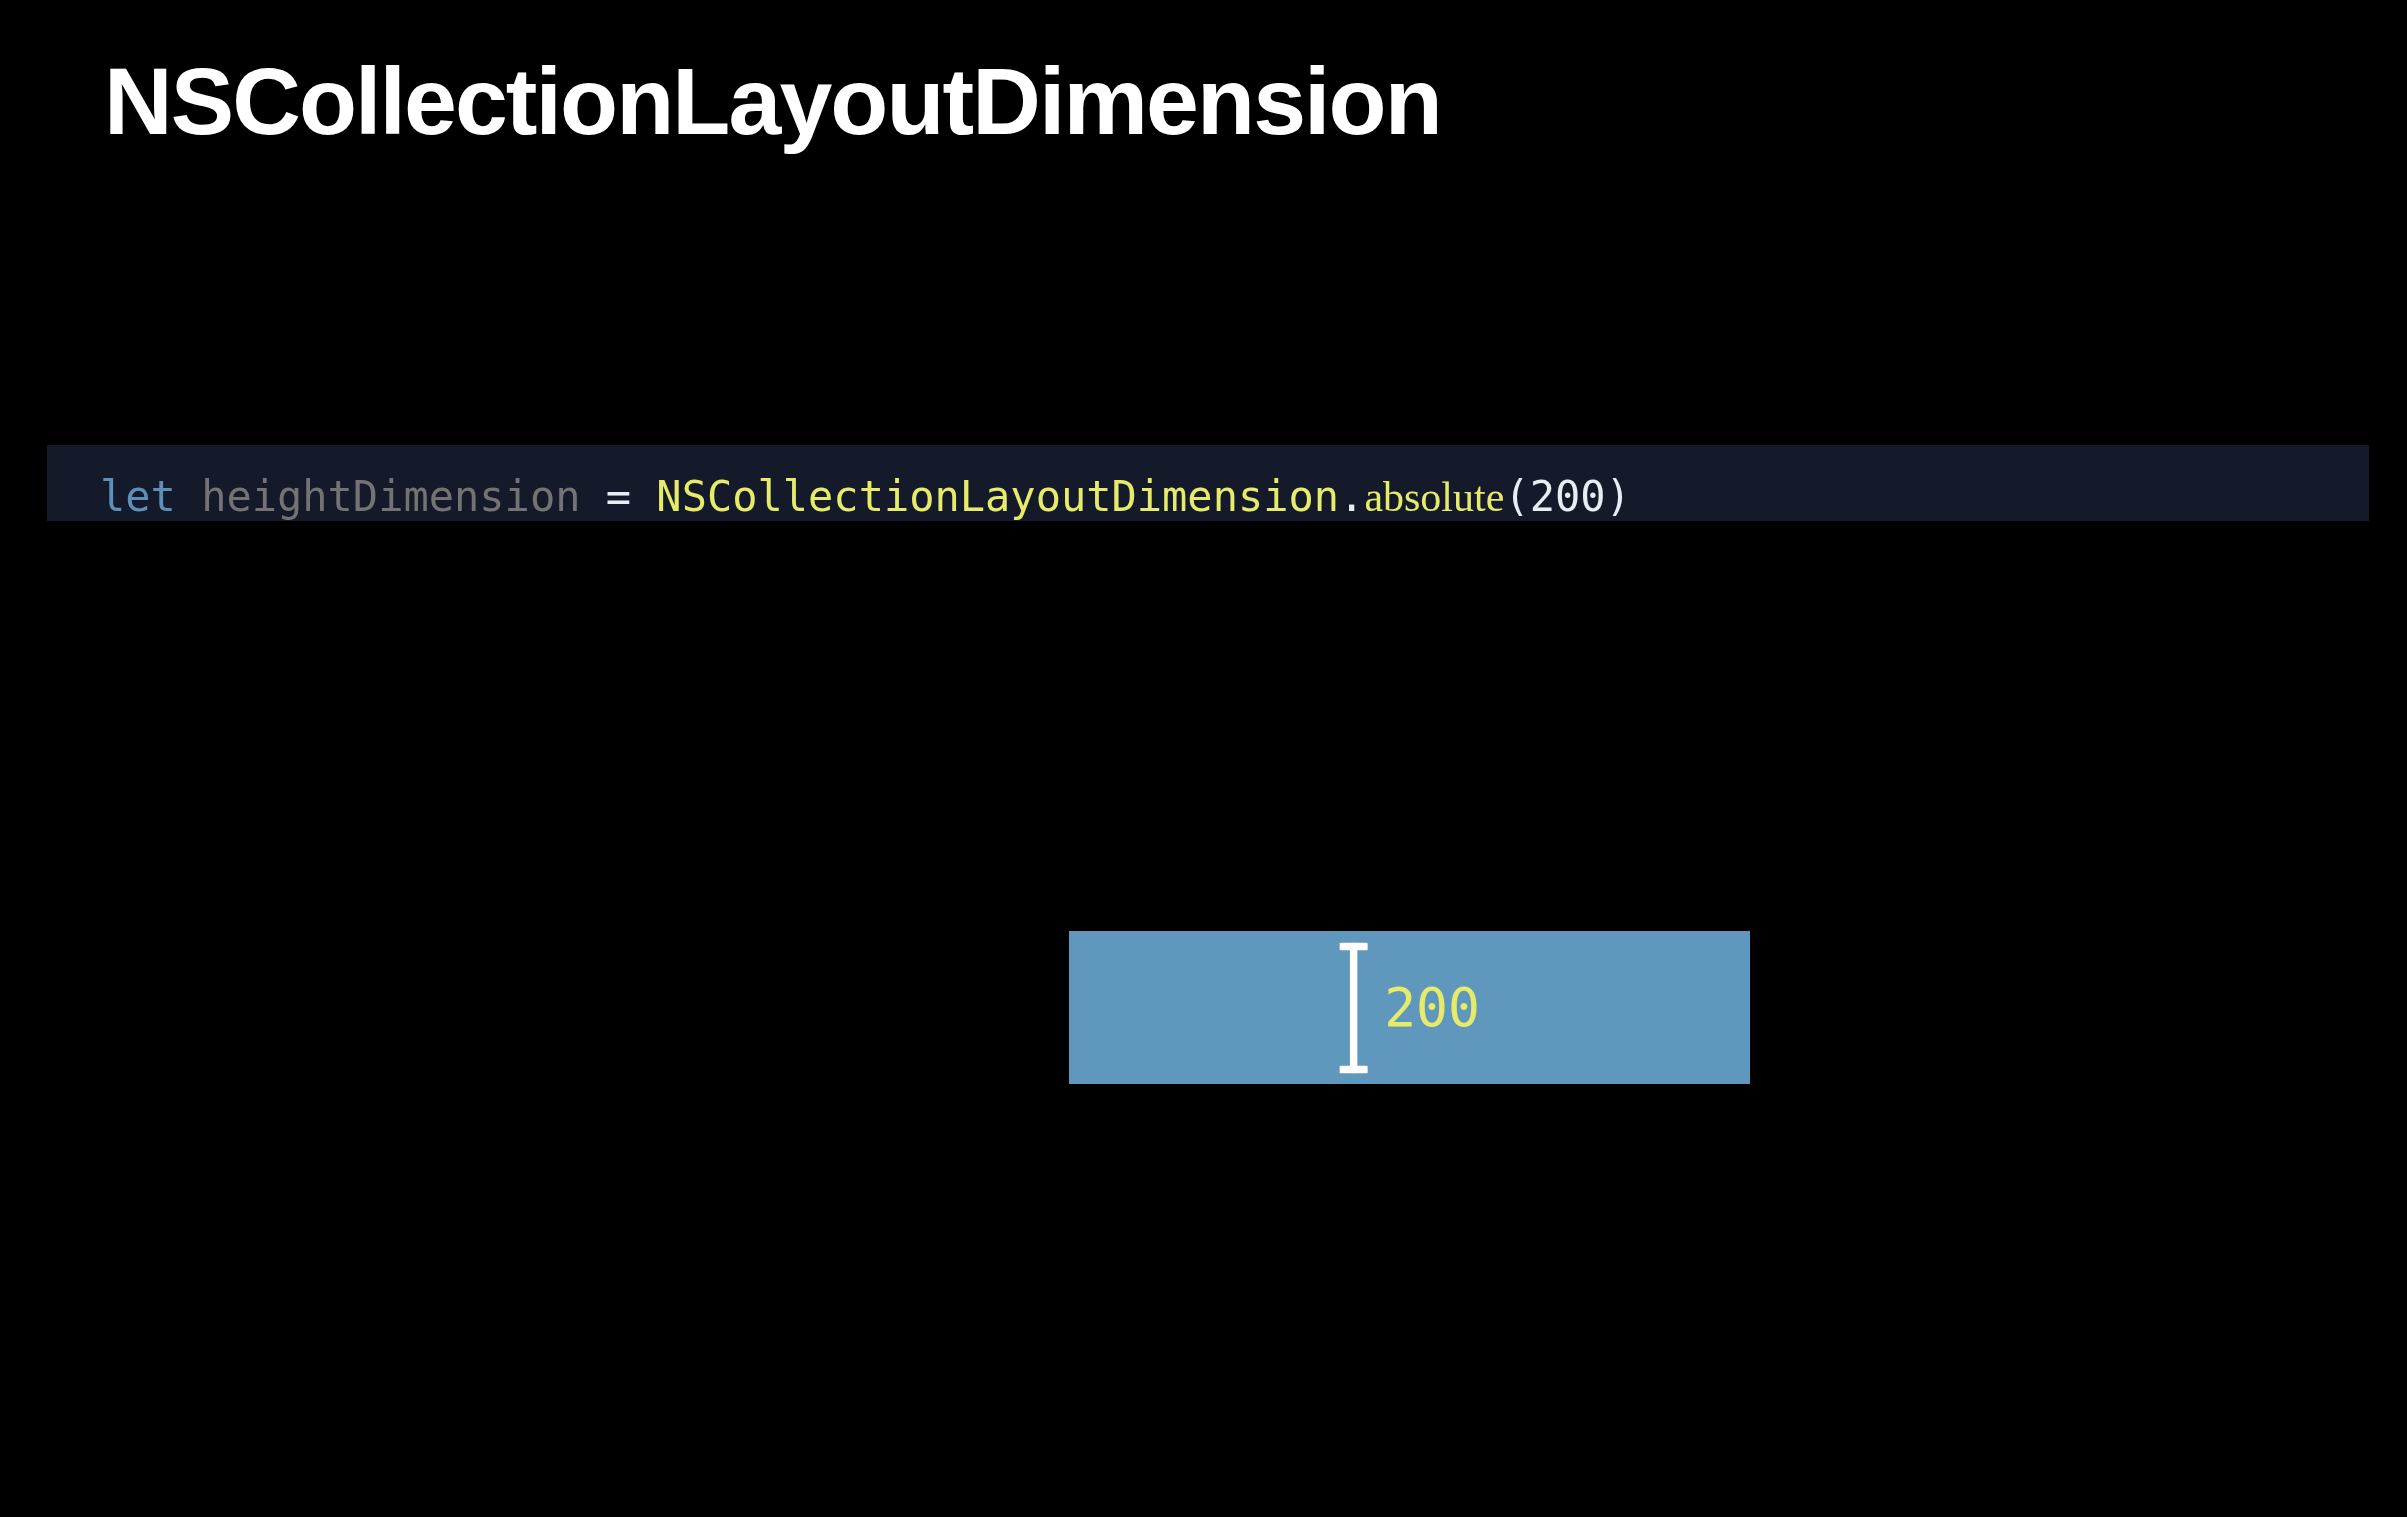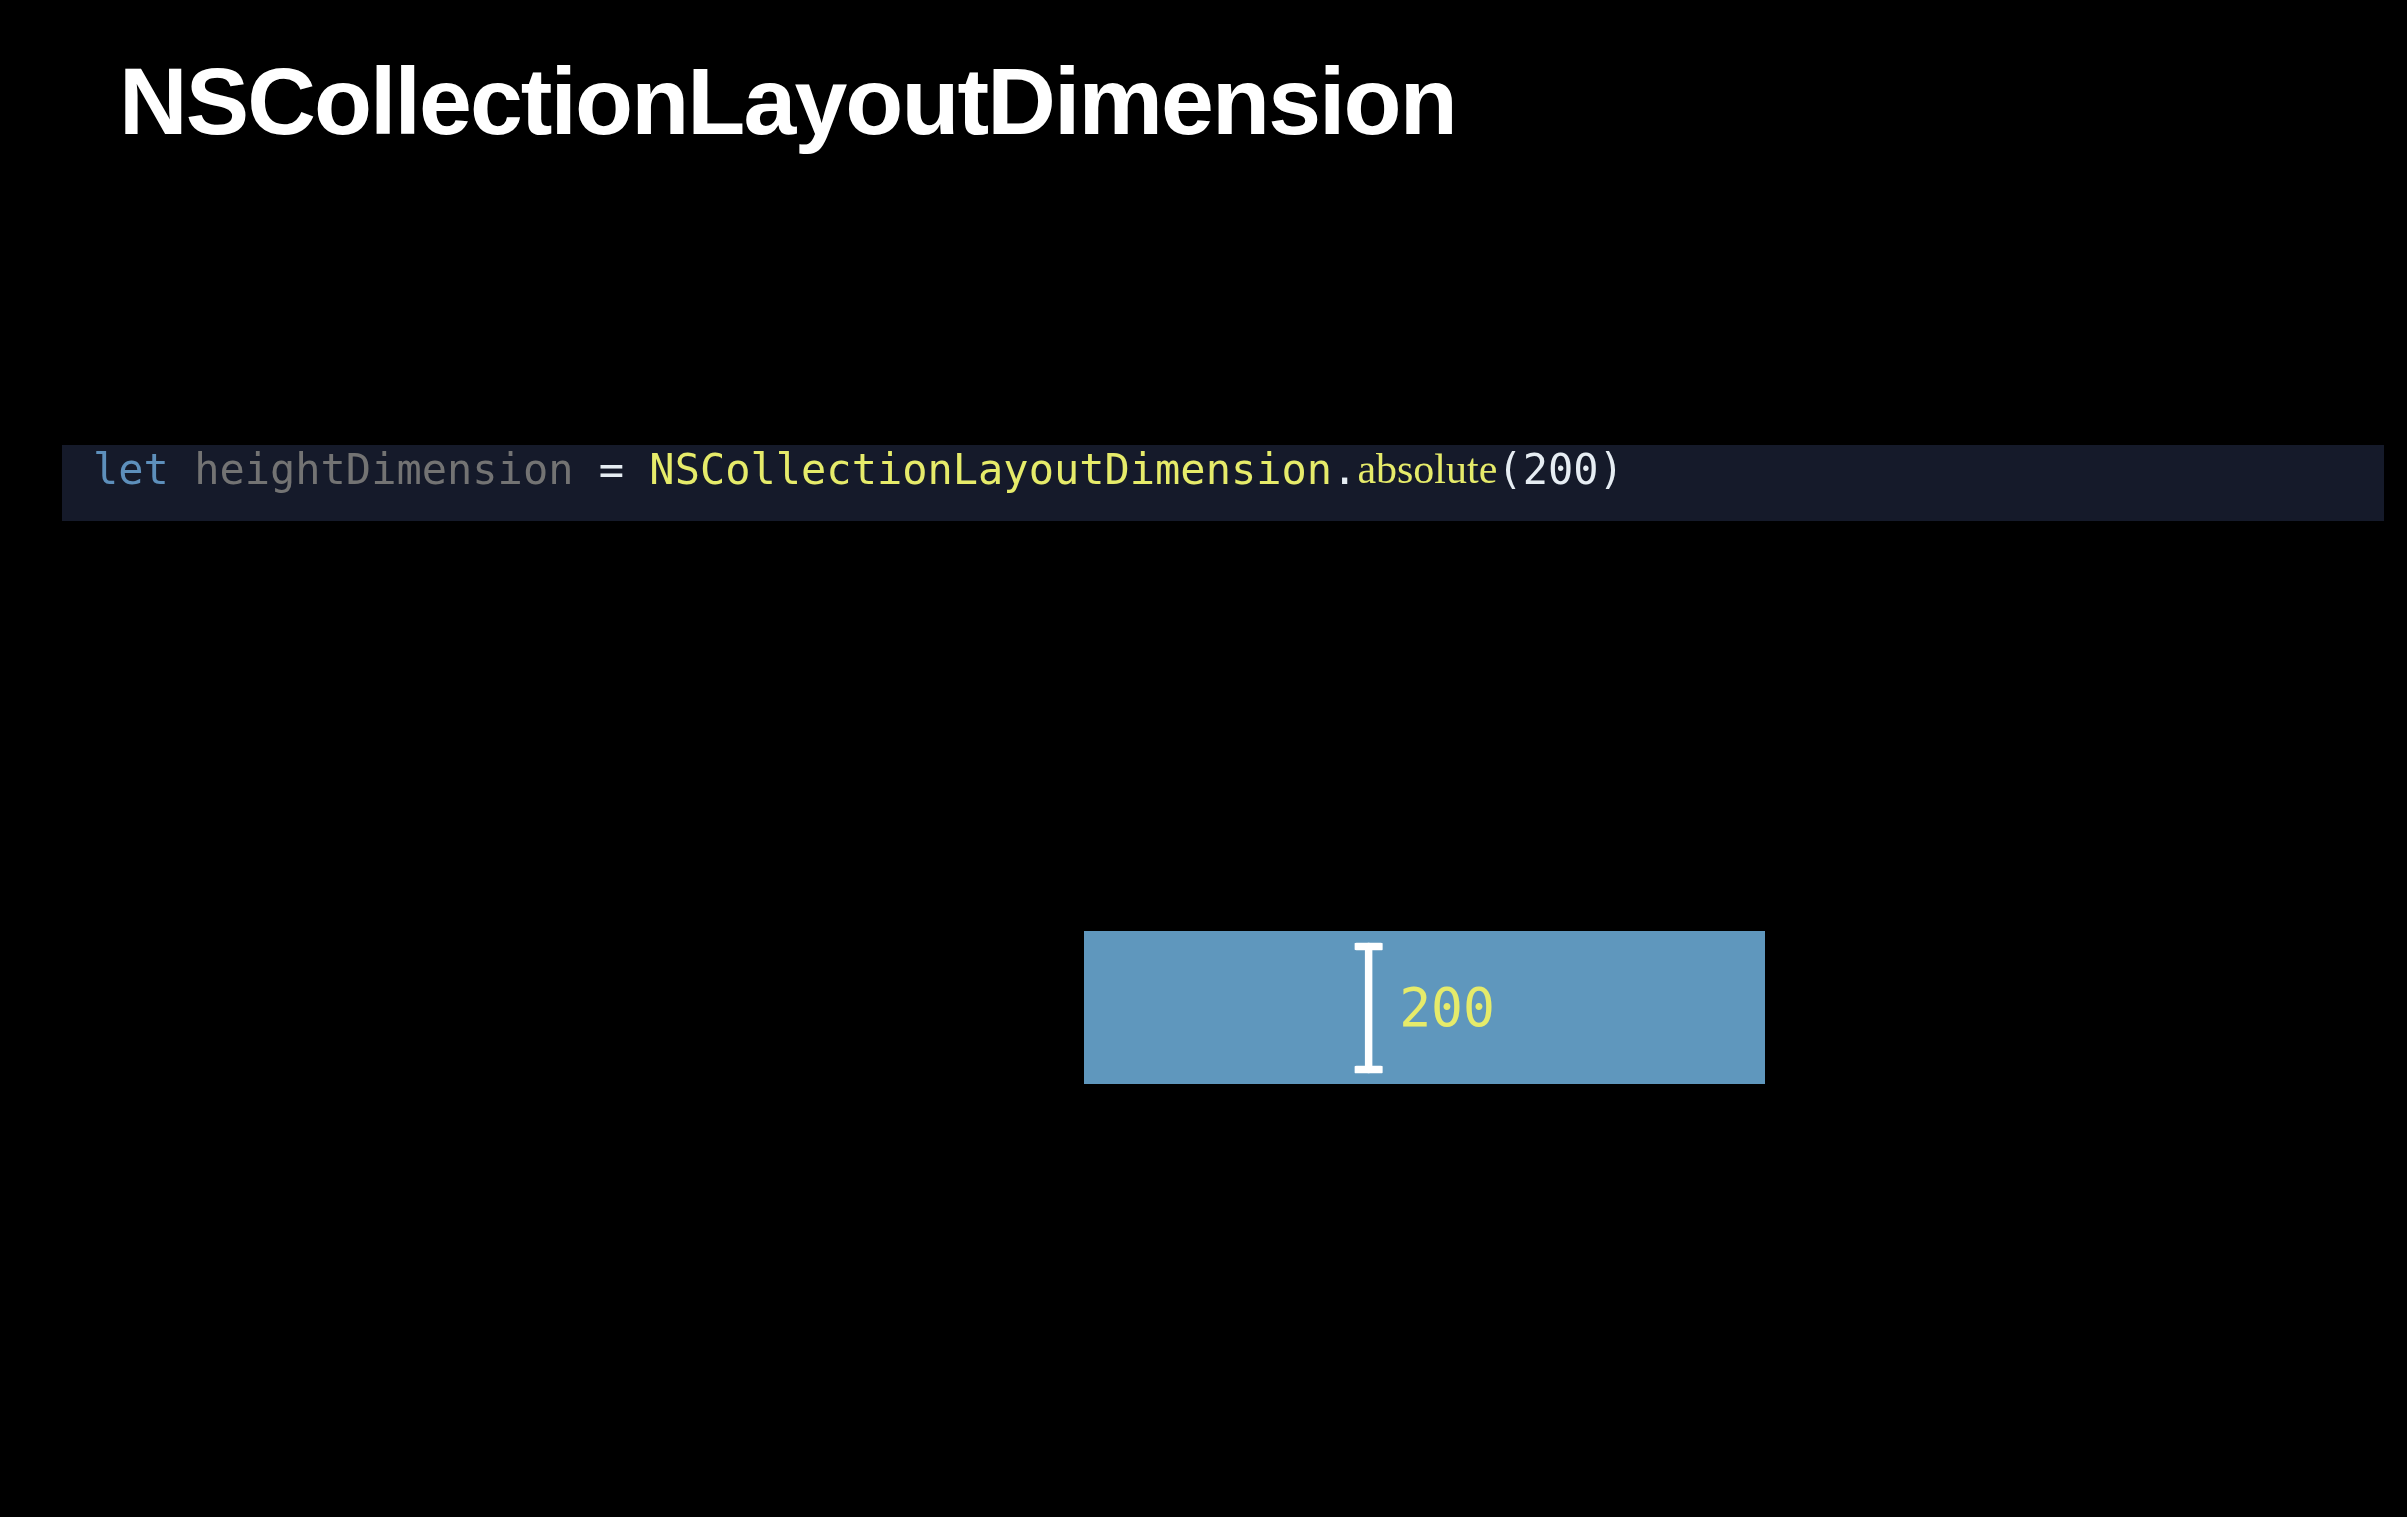--- a/index.html
+++ b/index.html
@@ -8,41 +8,40 @@
       background: #000;
       font-family: -apple-system, BlinkMacSystemFont, "Helvetica Neue", Arial, sans-serif;
       overflow: hidden;
     }
     .slide {
       position: relative;
       width: 2369px;
       height: 1518px;
       transform-origin: top left;
       background: #000;
-      margin-left: 15px;
     }
     .title {
       position: absolute;
       left: 104px;
       top: 47px;
       color: #fff;
       font-weight: 700;
       font-size: 95px;
       letter-spacing: -1.9px;
     }
     .code-bar {
       position: absolute;
       left: 47px;
       right: 0;
       top: 445px;
       height: 76px;
       background: #151a2a;
       display: flex;
-      align-items: flex-start;
-      padding-left: 31px;
+      align-items: flex-end;
+      padding-left: 53px;
       font-family: "SF Mono", ui-monospace, Menlo, Consolas, monospace;
       font-size: 42px;
       white-space: pre;
     }
     .tok-keyword { color: #5d8fbb; }
     .tok-ident   { color: #737373; }
     .tok-op      { color: #e6edf3; }
     .tok-type    { color: #e6eb6a; }
     .tok-method  { color: #e6eb6a; font-family: Liberation Serif, serif; }
     .tok-punct   { color: #e6edf3; }

